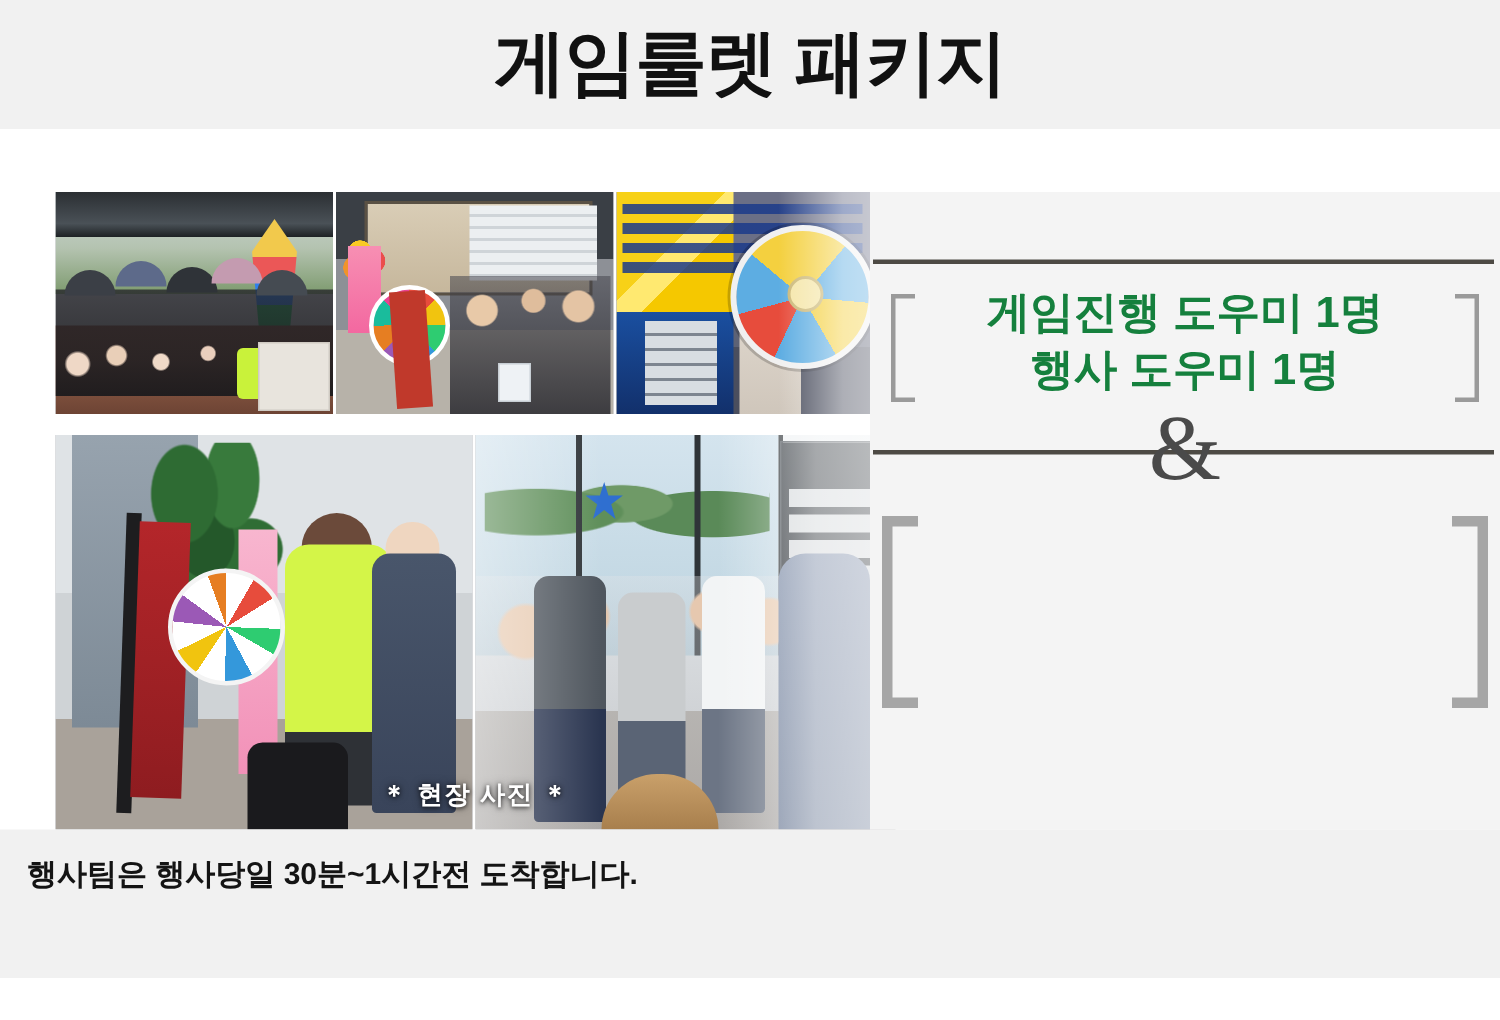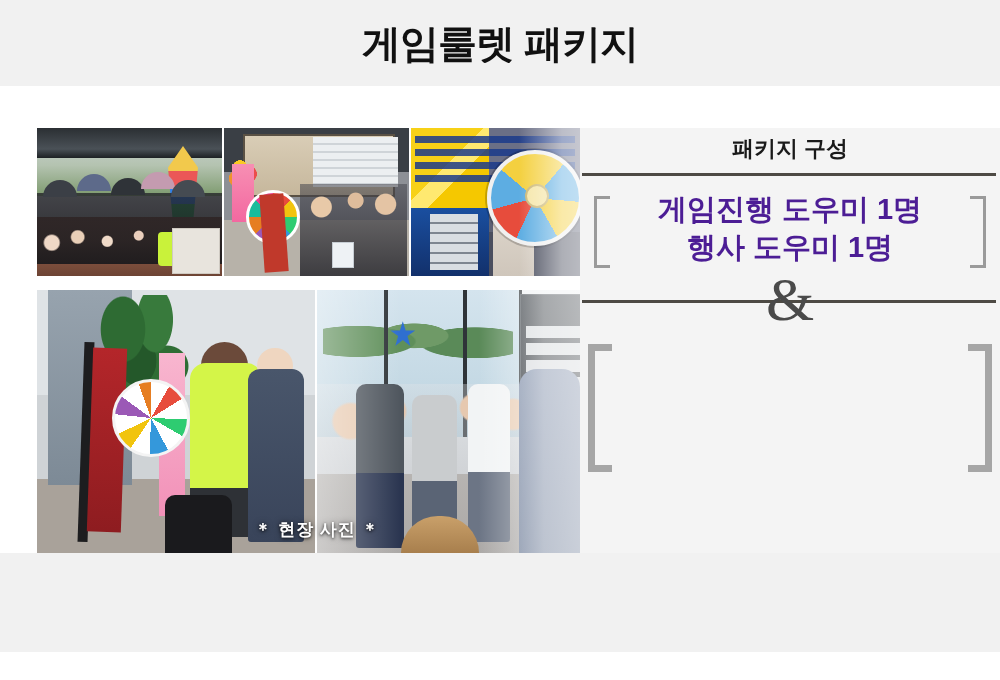--- a/index.html
+++ b/index.html
@@ -19,21 +19,21 @@
   .title-band {
     position: absolute;
     left: 0; top: 0;
     width: 1000px; height: 86px;
     background: #f1f1f1;
     display: flex;
     align-items: center;
     justify-content: center;
   }
   .title-text {
-    font-size: 39px;
+    font-size: 48px;
     font-weight: bold;
     color: #111111;
     letter-spacing: -1px;
     line-height: 1;
     white-space: nowrap;
   }
 
   
   .content-row {
     position: absolute;
@@ -426,21 +426,21 @@
     border-left: none;
   }
   .staff-lines {
     position: absolute;
     left: 42px; right: 42px; top: 0;
     text-align: center;
   }
   .staff-line {
     font-size: 29px;
     font-weight: bold;
-    color: #4c1d95;
+    color: #15803d;
     line-height: 1.32;
     white-space: nowrap;
   }
 
   
   .group-equip {
     position: absolute;
     left: 0; right: 0;
     top: 192px;
     height: 220px;
@@ -598,21 +598,20 @@
         <div class="haze-l"></div>
       </div>
 
       <div class="photo-caption">＊ 현장 사진 ＊</div>
     </div>
 
   </div>
 
   <div class="panel">
 
-    <div class="panel-title">패키지 구성</div>
     <div class="rule rule-1"></div>
 
     <div class="group-staff g1">
       <div class="bracket-l"></div>
       <div class="bracket-r"></div>
       <div class="staff-lines">
         <div class="staff-line">게임진행 도우미 1명</div>
         <div class="staff-line">행사 도우미 1명</div>
       </div>
     </div>
@@ -623,14 +622,15 @@
     <div class="group-equip g2">
       <div class="bracket-l"></div>
       <div class="bracket-r"></div>
     </div>
 
   </div>
 </div>
 
 <div class="footer">
   <div class="footer-inner">
+    <div class="note-line">행사팀은 행사당일 30분~1시간전 도착합니다.</div>
   </div>
 </div>
 
 </body></html>

